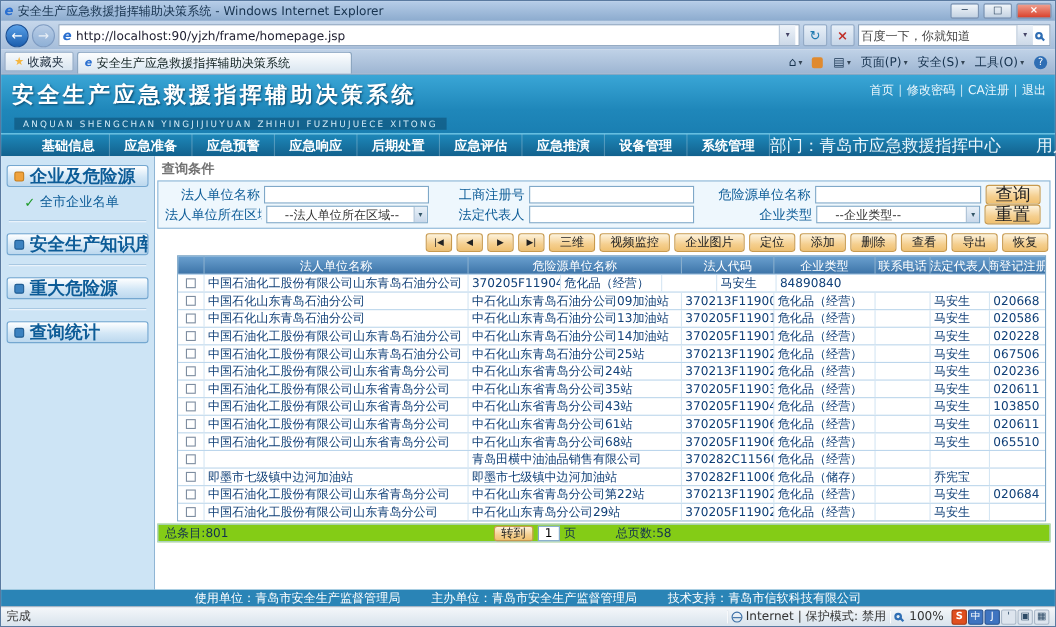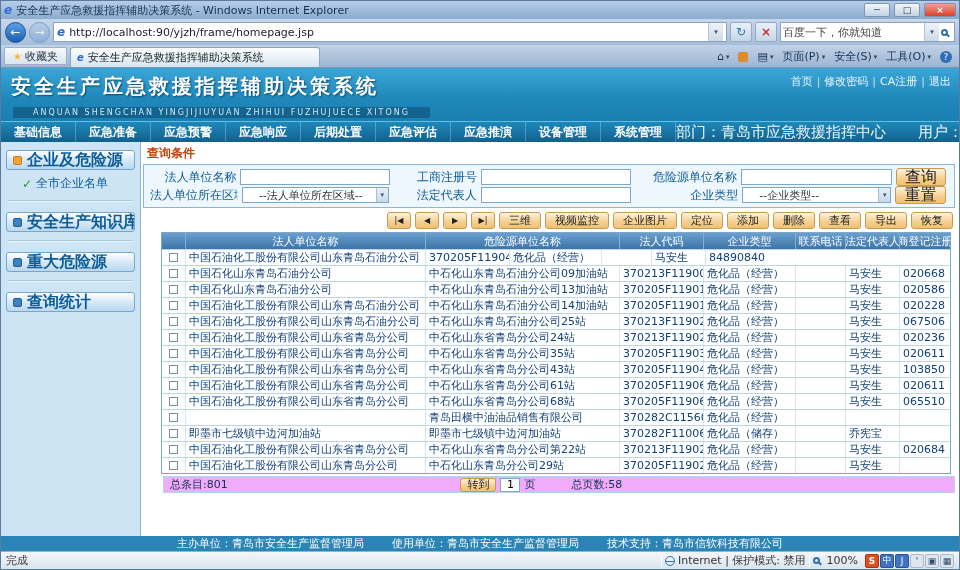--- a/index.html
+++ b/index.html
@@ -46,44 +46,44 @@
   .cmd { display:flex; align-items:center; gap:2px; }
   .dd { font-size:7px; color:#345; }
   .feed { width:10px; height:10px; background:#e08a2e; border-radius:2px; }
   .helpc { width:12px; height:12px; border-radius:50%; background:#2f6eb4; color:#fff; font-size:9px; display:flex; align-items:center; justify-content:center; }
 
   
   .app-header { height:53px; background:linear-gradient(180deg,#3aa6d6,#1f87ba 60%,#1a7fb2); position:relative; flex:0 0 auto; }
   .app-title { color:#fff; font-weight:bold; font-size:20px; letter-spacing:3px; margin:5px 0 0 10px;
     text-shadow:1px 1px 2px #07486e; }
   .app-sub { display:inline-block; background:rgba(8,62,96,.45); color:#cfe9f6; font-size:8px; letter-spacing:2px;
-    padding:1px 20px; margin:2px 0 0 12px; white-space:nowrap; }
+    padding:1px 8px; margin:2px 0 0 12px; white-space:nowrap; }
   .top-links { position:absolute; top:6px; right:8px; font-size:11px; color:#eaf6fc; display:flex; }
   .top-links span + span::before { content:"|"; margin:0 4px; color:#bfe0f0; }
 
   .menubar { height:21px; background:linear-gradient(#1e88ba,#12618d); border-top:1px solid #5cc0e4;
-    display:flex; align-items:center; flex:0 0 auto; }
+    display:flex; align-items:center; flex:0 0 auto;padding-left:24px; }
   .menu-item { color:#fff; font-size:12px; font-weight:bold; padding:0 13px; height:100%; display:flex; align-items:center;
     border-right:1px solid rgba(255,255,255,.25); white-space:nowrap; }
   .dept { margin-left:auto; display:flex; gap:32px; color:#eaf6fc; font-size:15px; padding-right:8px; white-space:nowrap; }
 
   .app-body { flex:1; display:flex; overflow:hidden; }
   .sidebar { width:140px; background:#cde4f5; border-right:1px solid #8fb5d4; padding:8px 5px; flex:0 0 auto; }
   .side-btn { height:20px; display:flex; align-items:center; gap:5px; padding:0 6px; margin-bottom:5px;
     background:linear-gradient(#ffffff,#d3e7f6 55%,#bcd8ee); border:1px solid #74a7d0; border-radius:3px;
     color:#0d5c97; font-size:16px; font-weight:bold; white-space:nowrap; overflow:hidden; }
   .side-ico { width:9px; height:9px; border-radius:2px; flex:0 0 auto; }
   .ico-org { background:#f0a23c; border:1px solid #c77f1e; }
   .ico-blue { background:#3c82c0; border:1px solid #215e94; }
   .side-check { margin:3px 0 8px 16px; color:#0d5c97; font-size:12px; display:flex; gap:4px; align-items:center; }
   .ck { color:#1d9a28; font-weight:bold; font-size:12px; }
   .side-sep { border-top:1px solid #a8c8e2; border-bottom:1px solid #eef6fc; margin:8px 2px 10px; }
 
   .content { flex:1; padding:2px 4px 0 2px; overflow:hidden; background:#fff; }
-  .qc-title { color:#c2410c; font-size:12px; font-weight:bold; margin:1px 0 2px 4px; }
+  .qc-title { color:#737373; font-size:12px; font-weight:bold; margin:1px 0 2px 4px; }
   .query-box { border:1px solid #8cb6d6; background:#eef7fd; padding:3px 6px; height:44px;
     display:flex; flex-direction:column; justify-content:space-around; }
   .q-row { display:flex; align-items:center; height:19px; }
   .q-label { font-size:12px; color:#0d5c97; text-align:right; white-space:nowrap; overflow:hidden; }
   .l1{width:90px;} .l2{width:86px;} .l3{width:106px;}
   .q-input { height:16px; border:1px solid #7fa8c8; background:#fff; font-size:11px; padding:0 2px; font-family:inherit; outline:none; }
   .f1{width:150px;margin:0 4px;} .f2{width:150px;margin:0 4px;} .f3{width:152px;margin:0 4px;}
   .q-select { height:16px; border:1px solid #7fa8c8; background:#fff; font-size:11px; color:#333;
     display:flex; align-items:center; justify-content:space-between; padding-left:16px; overflow:hidden; white-space:nowrap; }
   .sel-arrow { width:12px; height:14px; display:flex; align-items:center; justify-content:center; font-size:7px; color:#356;
@@ -100,22 +100,22 @@
   .thead { display:flex; height:16px; background:linear-gradient(#6aa0cf,#3d74a8); }
   .th { color:#fff; font-size:11px; display:flex; align-items:center; justify-content:center;
     border-right:1px solid #88aecd; overflow:hidden; white-space:nowrap; }
   .tr { display:flex; height:16px; background:#fff; border-top:1px solid #bcd6ec; }
   .td { font-size:11px; color:#0f3f77; display:flex; align-items:center; padding:0 3px;
     border-right:1px solid #d5e6f3; overflow:hidden; white-space:nowrap; }
   .c0{width:24px; justify-content:center; padding:0;} .c1{width:240px;} .c2{width:194px;} .c3{width:84px;}
   .c4{width:92px;} .c5{width:50px;} .c6{width:54px;} .c7{flex:1; border-right:none;}
   .cb { width:9px; height:9px; border:1px solid #7d8da0; background:#fff; }
 
-  .pagination { height:17px; margin-top:2px; background:#f0abfc; border:1px solid #b8d4ea;
-    display:flex; align-items:center; font-size:11px; color:#13314f; padding:0 6px;margin-left:20px; }
+  .pagination { height:17px; margin-top:2px; background:#84cc16; border:1px solid #b8d4ea;
+    display:flex; align-items:center; font-size:11px; color:#13314f; padding:0 6px; }
   .pg-sp1 { flex:1; } .pg-sp2 { flex:1.4; }
   .goto-btn { width:36px; height:14px; font-size:11px; line-height:12px; }
   .page-input { width:20px; height:14px; border:1px solid #7fa8c8; font-size:11px; text-align:center; margin:0 4px; font-family:inherit; outline:none; }
   .pg-total { margin-left:36px; }
 
   .app-footer { height:15px; background:#2a84b6; display:flex; align-items:center; justify-content:center; gap:28px;
     color:#fff; font-size:11px; flex:0 0 auto; white-space:nowrap; overflow:hidden; }
 
   .statusbar { height:18px; background:linear-gradient(#f4f7fa,#d9e3ec); border-top:1px solid #9fb0c0;
     display:flex; align-items:center; font-size:11px; color:#333; padding:0 5px; gap:3px; flex:0 0 auto; }
@@ -529,22 +529,22 @@
         <span class="tanbtn goto-btn">转到</span>
         <input class="page-input" value="1" style="">
         <span>页</span>
         <span class="pg-total">总页数:58</span>
         <span class="pg-sp2"></span>
       </div>
     </div>
   </div>
 
   <div class="app-footer">
+    <span>使用单位：青岛市安全生产监督管理局</span>
     <span>主办单位：青岛市安全生产监督管理局</span>
-    <span>使用单位：青岛市安全生产监督管理局</span>
     <span>技术支持：青岛市信软科技有限公司</span>
   </div>
 
   <div class="statusbar">
     <span>完成</span>
     <span class="tb-spacer"></span>
     <span class="sb-sep"></span>
     <span class="globe"></span>
     <span>Internet | 保护模式: 禁用</span>
     <span class="sb-sep"></span>

